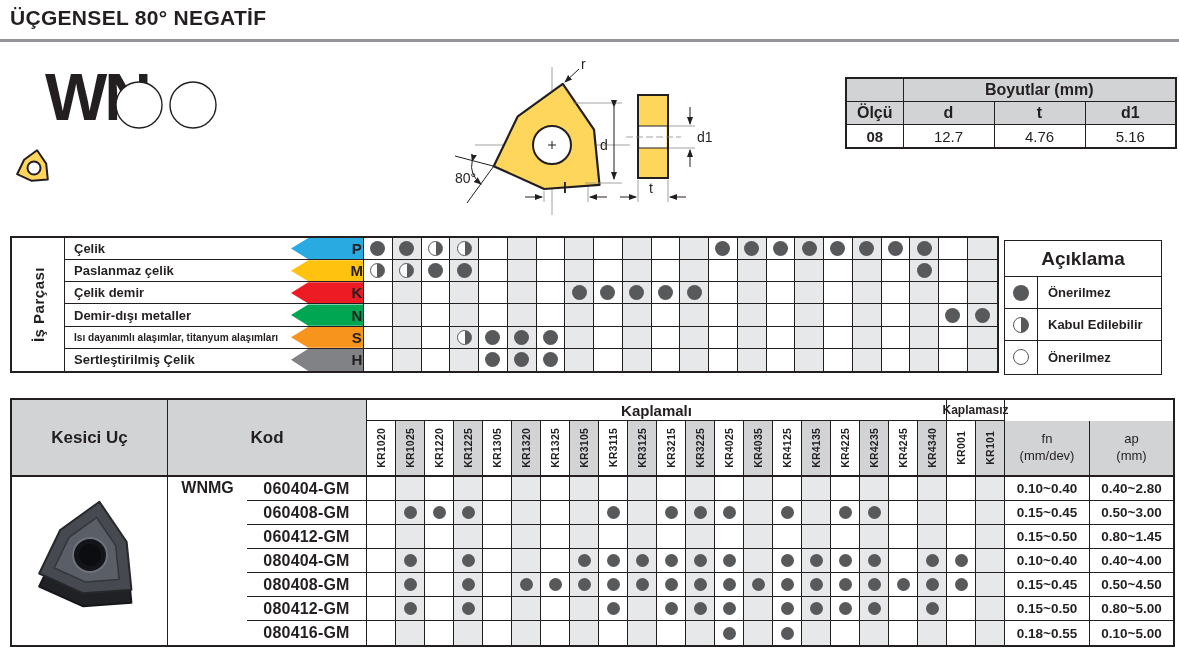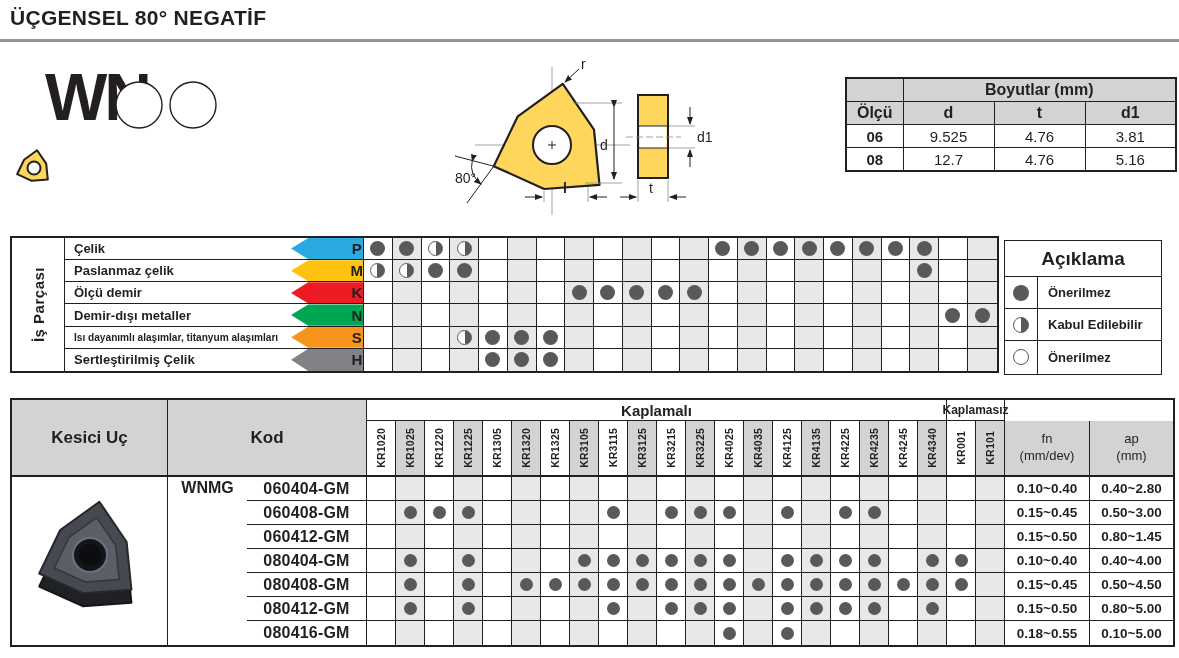--- a/index.html
+++ b/index.html
@@ -159,26 +159,20 @@
     <td class="dh"></td>
     <td class="dh" colspan="3">Boyutlar (mm)</td>
   </tr>
   <tr>
     <td class="dh">Ölçü</td>
     <td class="dh">d</td>
     <td class="dh">t</td>
     <td class="dh">d1</td>
   </tr>
   <tr>
-    <td class="sz">06</td>
-    <td>9.525</td>
-    <td>4.76</td>
-    <td>3.81</td>
-  </tr>
-  <tr>
     <td class="sz">08</td>
     <td>12.7</td>
     <td>4.76</td>
     <td>5.16</td>
   </tr>
 </tbody>
   </table>
 
 <div class="abs" id="material-grid">
   <div class="c mt-axis nb-b">
@@ -264,21 +258,21 @@
     <div class="c shade" style="grid-area: 2 / 18 / 3 / 19;"></div>
     <div class="c" style="grid-area: 2 / 19 / 3 / 20;"></div>
     <div class="c shade" style="grid-area: 2 / 20 / 3 / 21;"></div>
     <div class="c" style="grid-area: 2 / 21 / 3 / 22;"></div>
     <div class="c shade" style="grid-area: 2 / 22 / 3 / 23;">
       <span class="sym sym-full s15"></span>
     </div>
     <div class="c" style="grid-area: 2 / 23 / 3 / 24;"></div>
     <div class="c shade nb-r" style="grid-area: 2 / 24 / 3 / 25;"></div>
     <div class="c mt-name" style="grid-area: 3 / 2 / 4 / 3;">
-      <span class="mname">Ölçü demir</span>
+      <span class="mname">Çelik demir</span>
       <span class="pent" style="background: rgb(237, 28, 36);">K</span>
     </div>
     <div class="c" style="grid-area: 3 / 3 / 4 / 4;"></div>
     <div class="c shade" style="grid-area: 3 / 4 / 4 / 5;"></div>
     <div class="c" style="grid-area: 3 / 5 / 4 / 6;"></div>
     <div class="c shade" style="grid-area: 3 / 6 / 4 / 7;"></div>
     <div class="c" style="grid-area: 3 / 7 / 4 / 8;"></div>
     <div class="c shade" style="grid-area: 3 / 8 / 4 / 9;"></div>
     <div class="c" style="grid-area: 3 / 9 / 4 / 10;"></div>
     <div class="c shade" style="grid-area: 3 / 10 / 4 / 11;">

